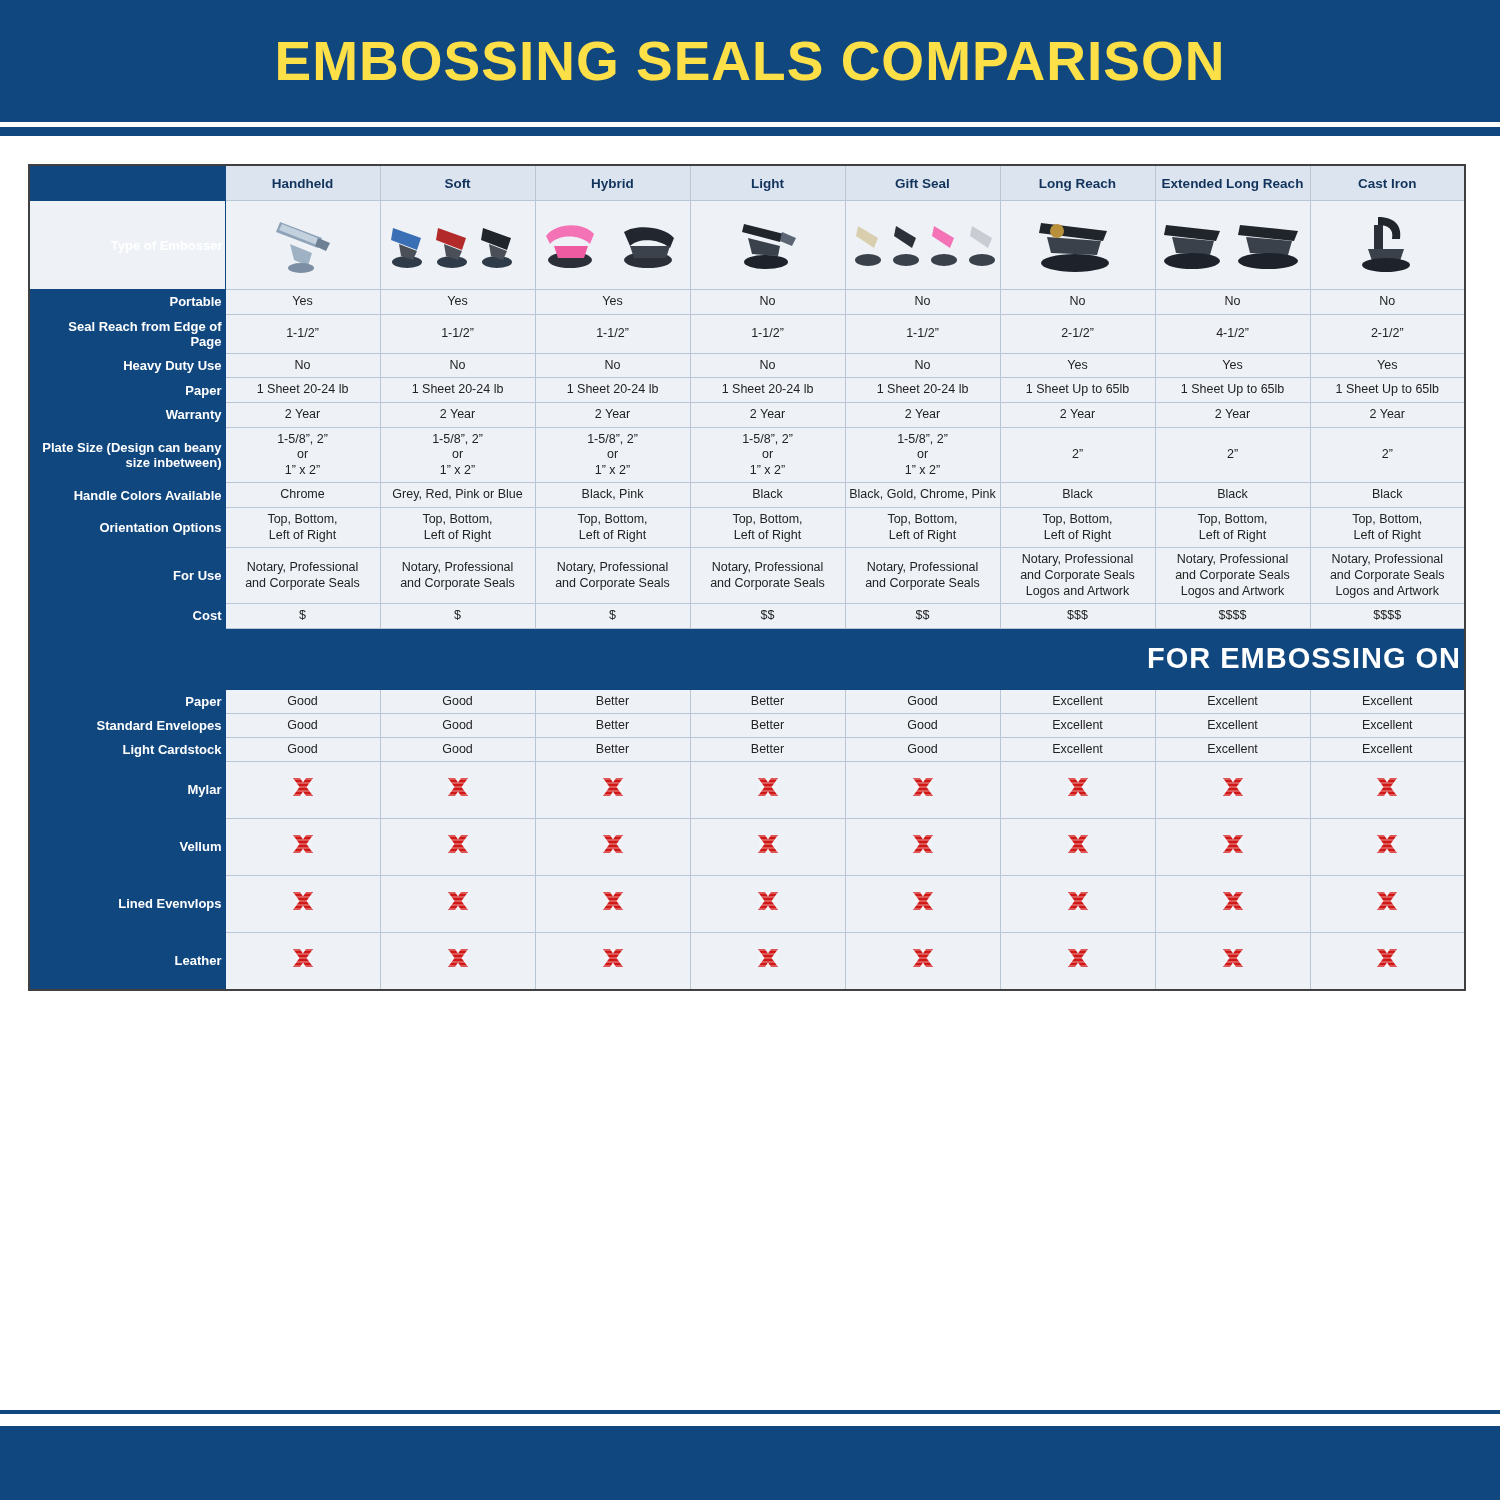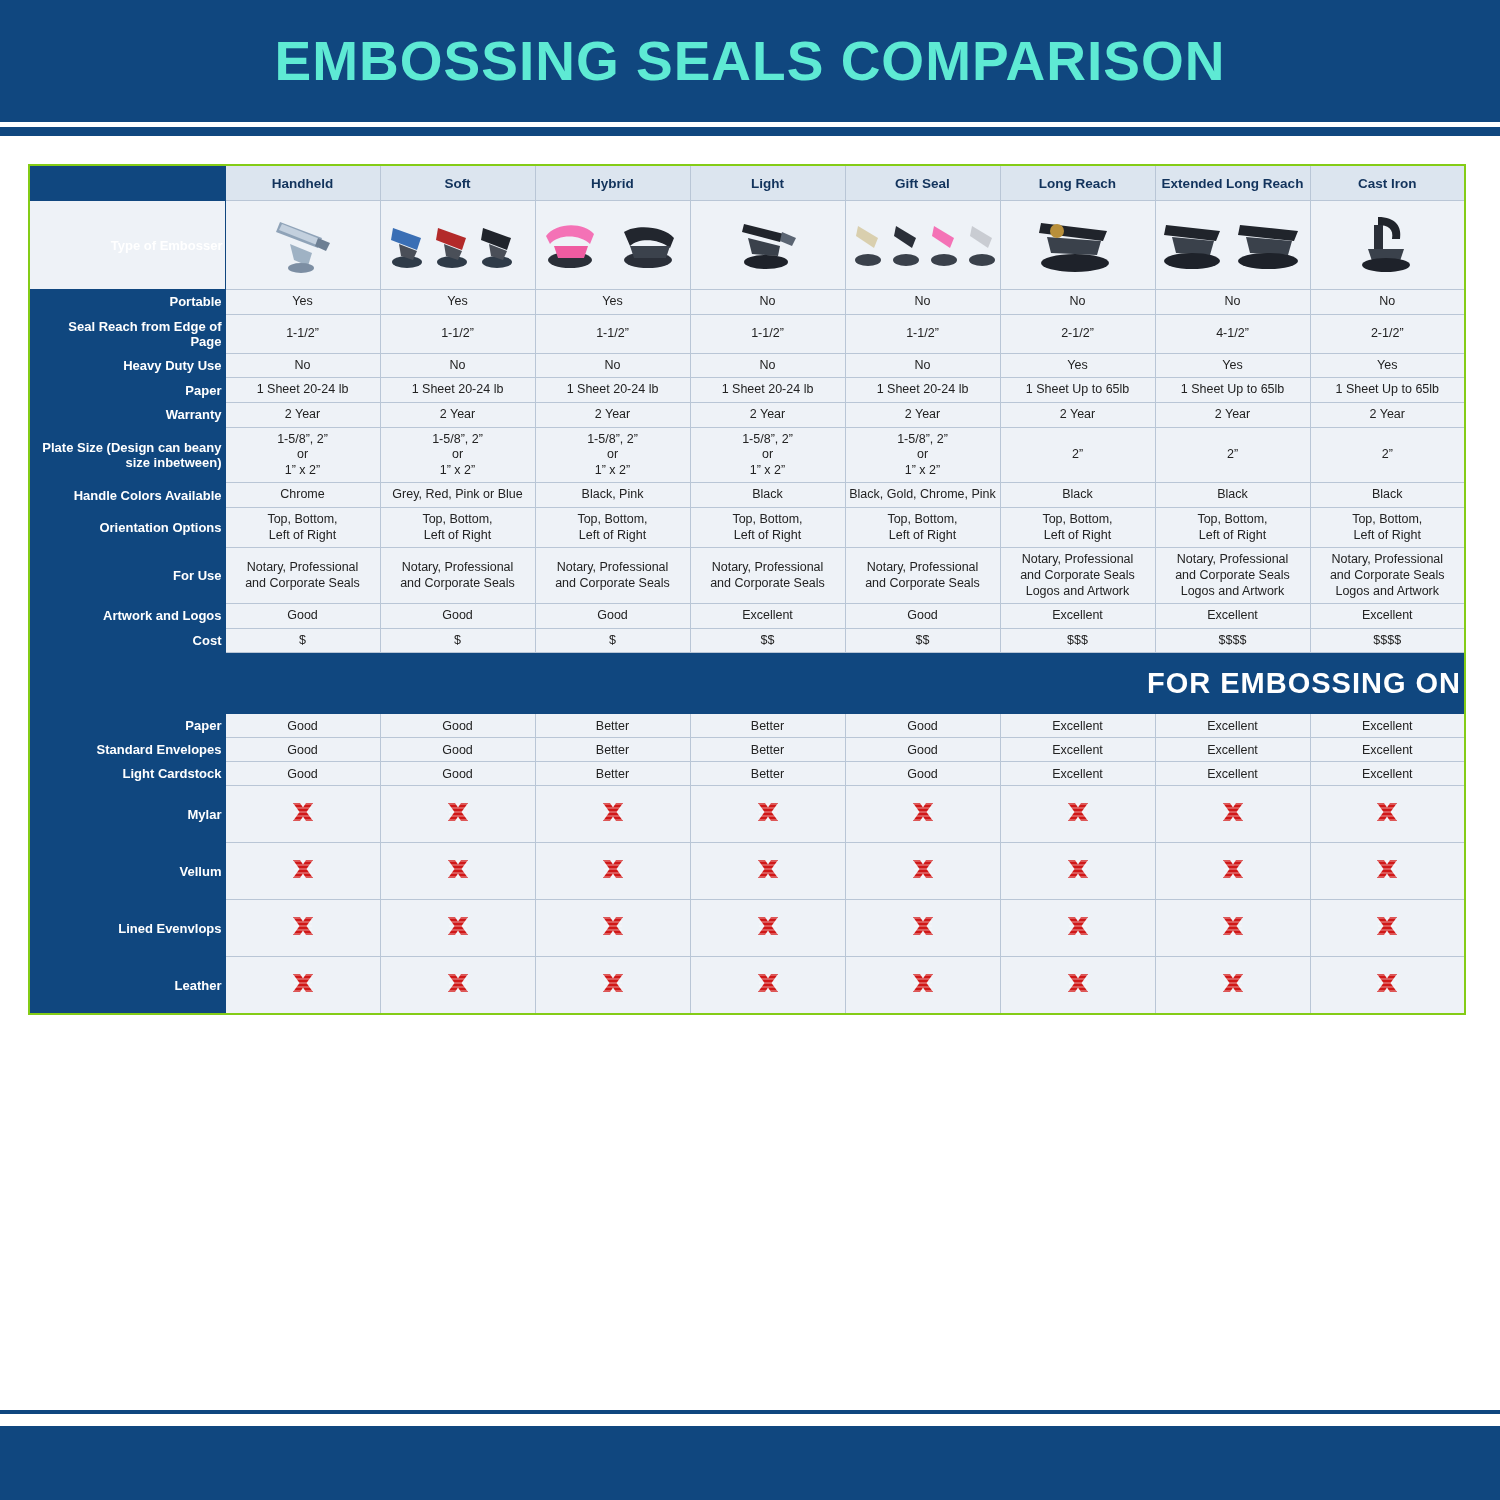--- a/index.html
+++ b/index.html
@@ -12,21 +12,21 @@
   }
   
   .header{
     height:122px;
     background:#10477f;
     display:flex;align-items:center;justify-content:center;
     position:relative;
   }
   .header h1{
     margin:0;
-    color:#5eead4;
+    color:#fde047;
     font-size:55px;
     font-weight:bold;
     letter-spacing:1px;
   }
   .header-underline{
     height:5px;background:#ffffff;width:100%;
   }
   .header-strip{
     height:9px;background:#10477f;width:100%;
   }
@@ -39,21 +39,21 @@
   .footer-bar{height:74px;background:#10477f;}
   
   .table-area{
     padding:28px 28px 0 28px;
     box-sizing:border-box;
   }
   table{
     border-collapse:collapse;
     width:1241px;
     table-layout:fixed;
-    border:2px solid #84cc16;
+    border:2px solid #404040;
   }
   td,th{
     border:1px solid #b9c6d6;
     font-size:12.5px;
     text-align:center;
     vertical-align:middle;
     color:#222;
     background:#eef2f7;
     padding:4px 3px;
   }
@@ -303,31 +303,20 @@
           <td class="cell-multi">Notary, Professional<br>and Corporate Seals</td>
           <td class="cell-multi">Notary, Professional<br>and Corporate Seals</td>
           <td class="cell-multi">Notary, Professional<br>and Corporate Seals</td>
           <td class="cell-multi">Notary, Professional<br>and Corporate Seals</td>
           <td class="cell-multi">Notary, Professional<br>and Corporate Seals</td>
           <td class="cell-multi">Notary, Professional<br>and Corporate Seals<br>Logos and Artwork</td>
           <td class="cell-multi">Notary, Professional<br>and Corporate Seals<br>Logos and Artwork</td>
           <td class="cell-multi">Notary, Professional<br>and Corporate Seals<br>Logos and Artwork</td>
         </tr>
         <tr>
-          <td class="rowlabel">Artwork and Logos</td>
-          <td class="cell-multi">Good</td>
-          <td class="cell-multi">Good</td>
-          <td class="cell-multi">Good</td>
-          <td class="cell-multi">Excellent</td>
-          <td class="cell-multi">Good</td>
-          <td class="cell-multi">Excellent</td>
-          <td class="cell-multi">Excellent</td>
-          <td class="cell-multi">Excellent</td>
-        </tr>
-        <tr>
           <td class="rowlabel">Cost</td>
           <td class="cell-multi">$</td>
           <td class="cell-multi">$</td>
           <td class="cell-multi">$</td>
           <td class="cell-multi">$$</td>
           <td class="cell-multi">$$</td>
           <td class="cell-multi">$$$</td>
           <td class="cell-multi">$$$$</td>
           <td class="cell-multi">$$$$</td>
         </tr>

